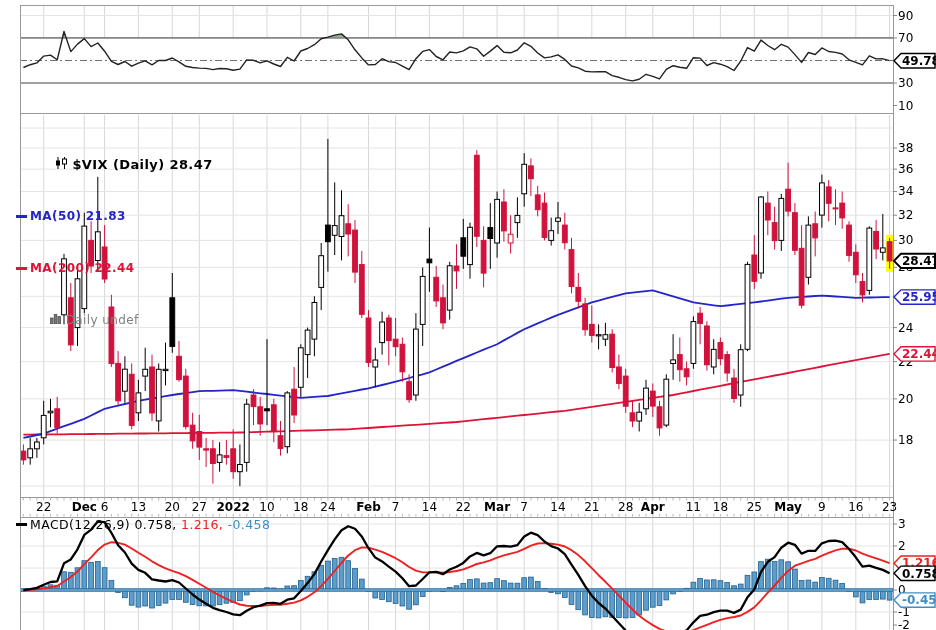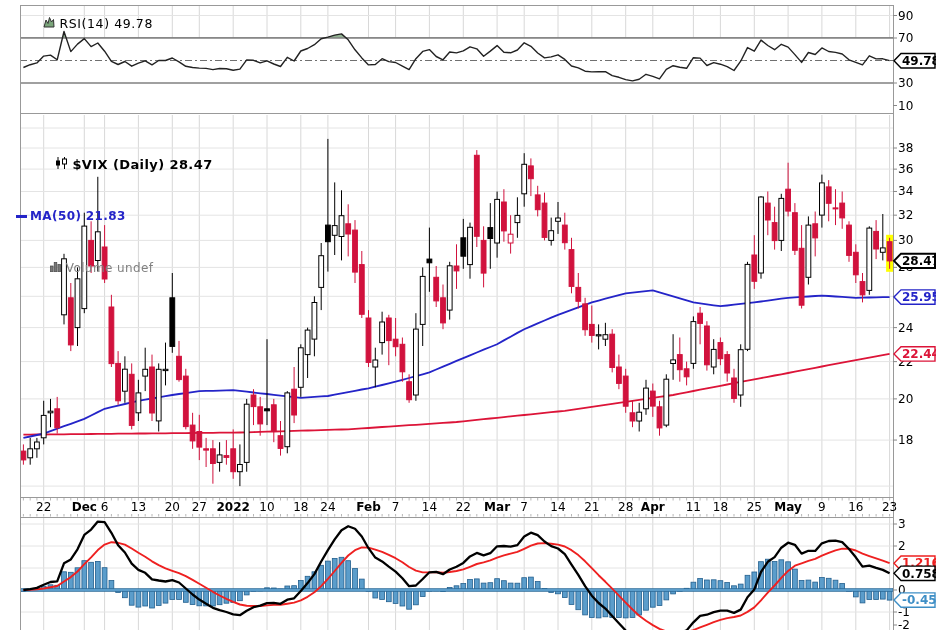--- a/index.html
+++ b/index.html
@@ -898,50 +898,52 @@
         <text x="902" y="265.0565165228696" font-size="12" font-weight="bold" font-family="DejaVu Sans, sans-serif" fill="#000">28.47</text>
         <polygon points="894,563.248 901,556.048 935,556.048 935,570.4480000000001 901,570.4480000000001" fill="#ffffff" stroke="#ee2020" stroke-width="1.4"></polygon>
         <text x="902" y="567.4480000000001" font-size="12" font-weight="bold" font-family="DejaVu Sans, sans-serif" fill="#ee2020">1.216</text>
         <polygon points="894,573.324 901,566.1239999999999 935,566.1239999999999 935,580.524 901,580.524" fill="#ffffff" stroke="#000" stroke-width="1.4"></polygon>
         <text x="902" y="577.524" font-size="12" font-weight="bold" font-family="DejaVu Sans, sans-serif" fill="#000">0.758</text>
         <polygon points="894,600.076 901,592.876 935,592.876 935,607.2760000000001 901,607.2760000000001" fill="#ffffff" stroke="#3f8fc6" stroke-width="1.4"></polygon>
         <text x="902" y="604.2760000000001" font-size="12" font-weight="bold" font-family="DejaVu Sans, sans-serif" fill="#3f8fc6">-0.458</text>
       </g>
   </svg>
 
-  <div class="legend" id="rsi-legend">
-    <span class="ic">
-      <svg width="12" height="12">
-          <polygon points="1,11 3,4 5,7.5 6.5,1.5 8.5,6 10.5,3.5 11,11" fill="#7aa57a" stroke="#333" stroke-width="1"></polygon>
-        </svg>
-    </span>
-    <span>RSI(14) 49.78</span>
-  </div>
 
   <div class="legend" id="price-legend">
     <div class="row title-row">
       <span class="ic">
         <svg width="13" height="12">
           <line x1="3" y1="0" x2="3" y2="12" stroke="#000" stroke-width="1"></line>
           <rect x="1" y="3.5" width="4" height="5" fill="#000"></rect>
           <line x1="9.5" y1="0" x2="9.5" y2="12" stroke="#000" stroke-width="1"></line>
           <rect x="7.5" y="2" width="4" height="5" fill="#fff" stroke="#000"></rect>
         </svg>
       </span>
       <span>$VIX (Daily) 28.47</span>
     </div>
     <div class="row ma50-row">
       <span class="dash"></span>
       <span>MA(50) 21.83</span>
     </div>
+    <div class="row ma200-row">
+      <span class="dash"></span>
+      <span>MA(200) 22.44</span>
+    </div>
     <div class="row vol-row">
       <span class="ic">
         <svg width="12" height="11">
           <rect x="0.5" y="5" width="2.6" height="6" fill="#777" stroke="#444" stroke-width="0.7"></rect>
           <rect x="4.2" y="1.5" width="2.6" height="9.5" fill="#777" stroke="#444" stroke-width="0.7"></rect>
           <rect x="7.9" y="3.5" width="2.6" height="7.5" fill="#777" stroke="#444" stroke-width="0.7"></rect>
         </svg>
       </span>
-      <span>Volume undef</span>
+      <span>Daily undef</span>
     </div>
   </div>
 
+  <div class="legend" id="macd-legend">
+    <span class="dash" style="color:#000"></span>
+    <span>MACD(12,26,9) 0.758,</span>
+    <span class="sig-txt"> 1.216,</span>
+    <span class="hist-txt"> -0.458</span>
+  </div>
 </div>
 
 </body></html>

